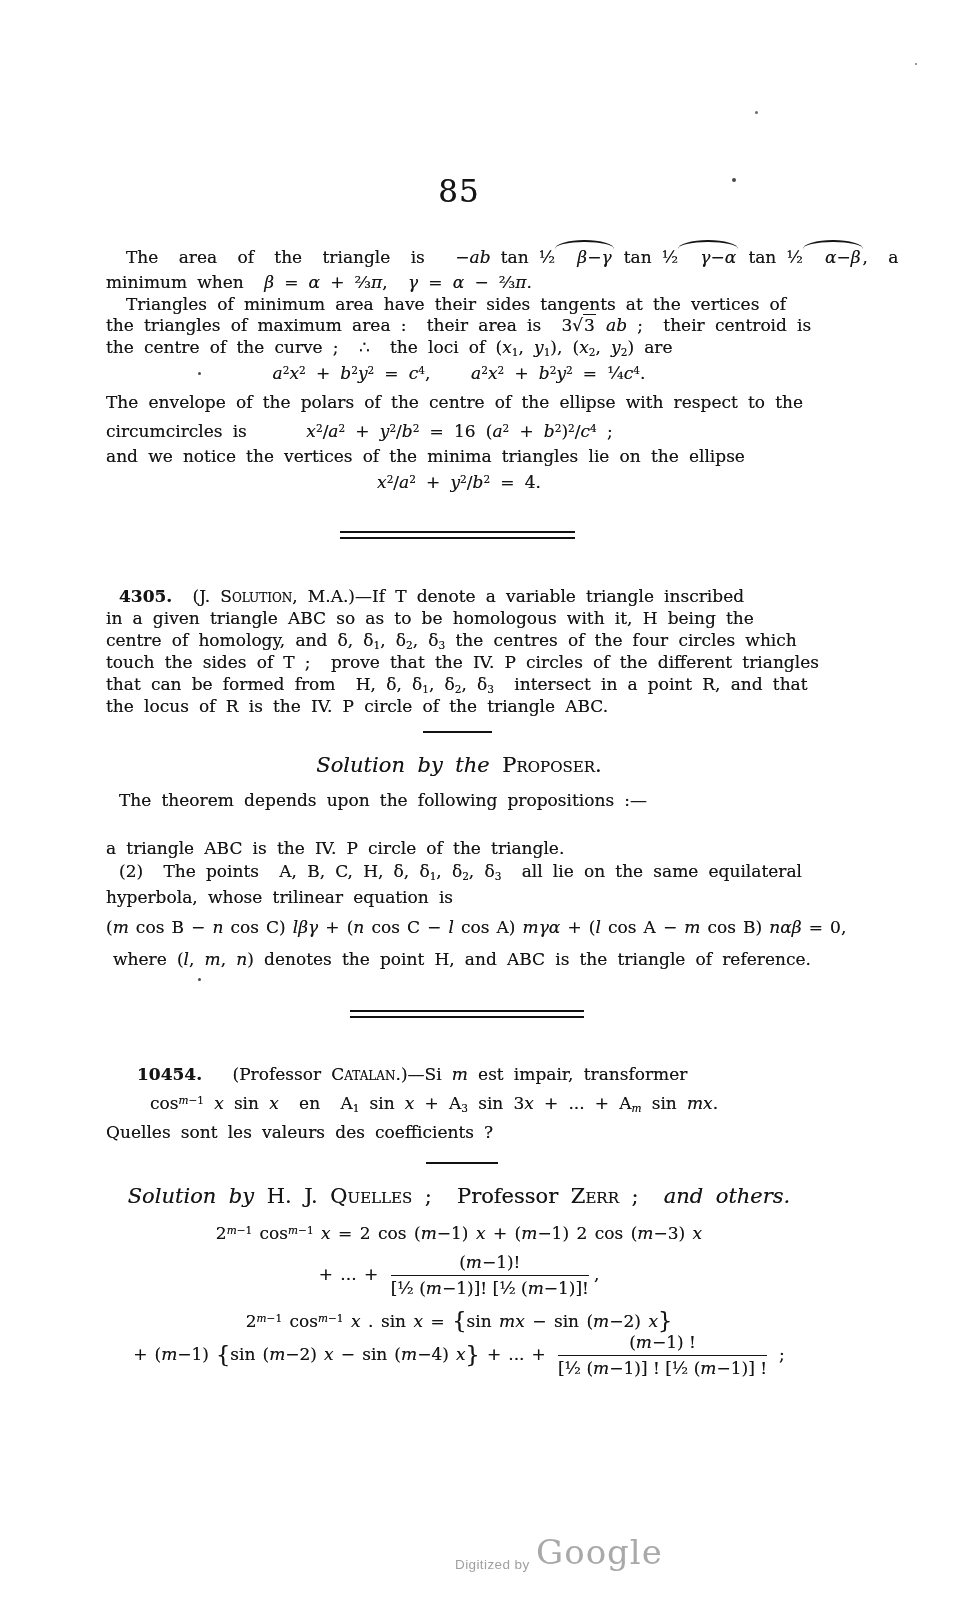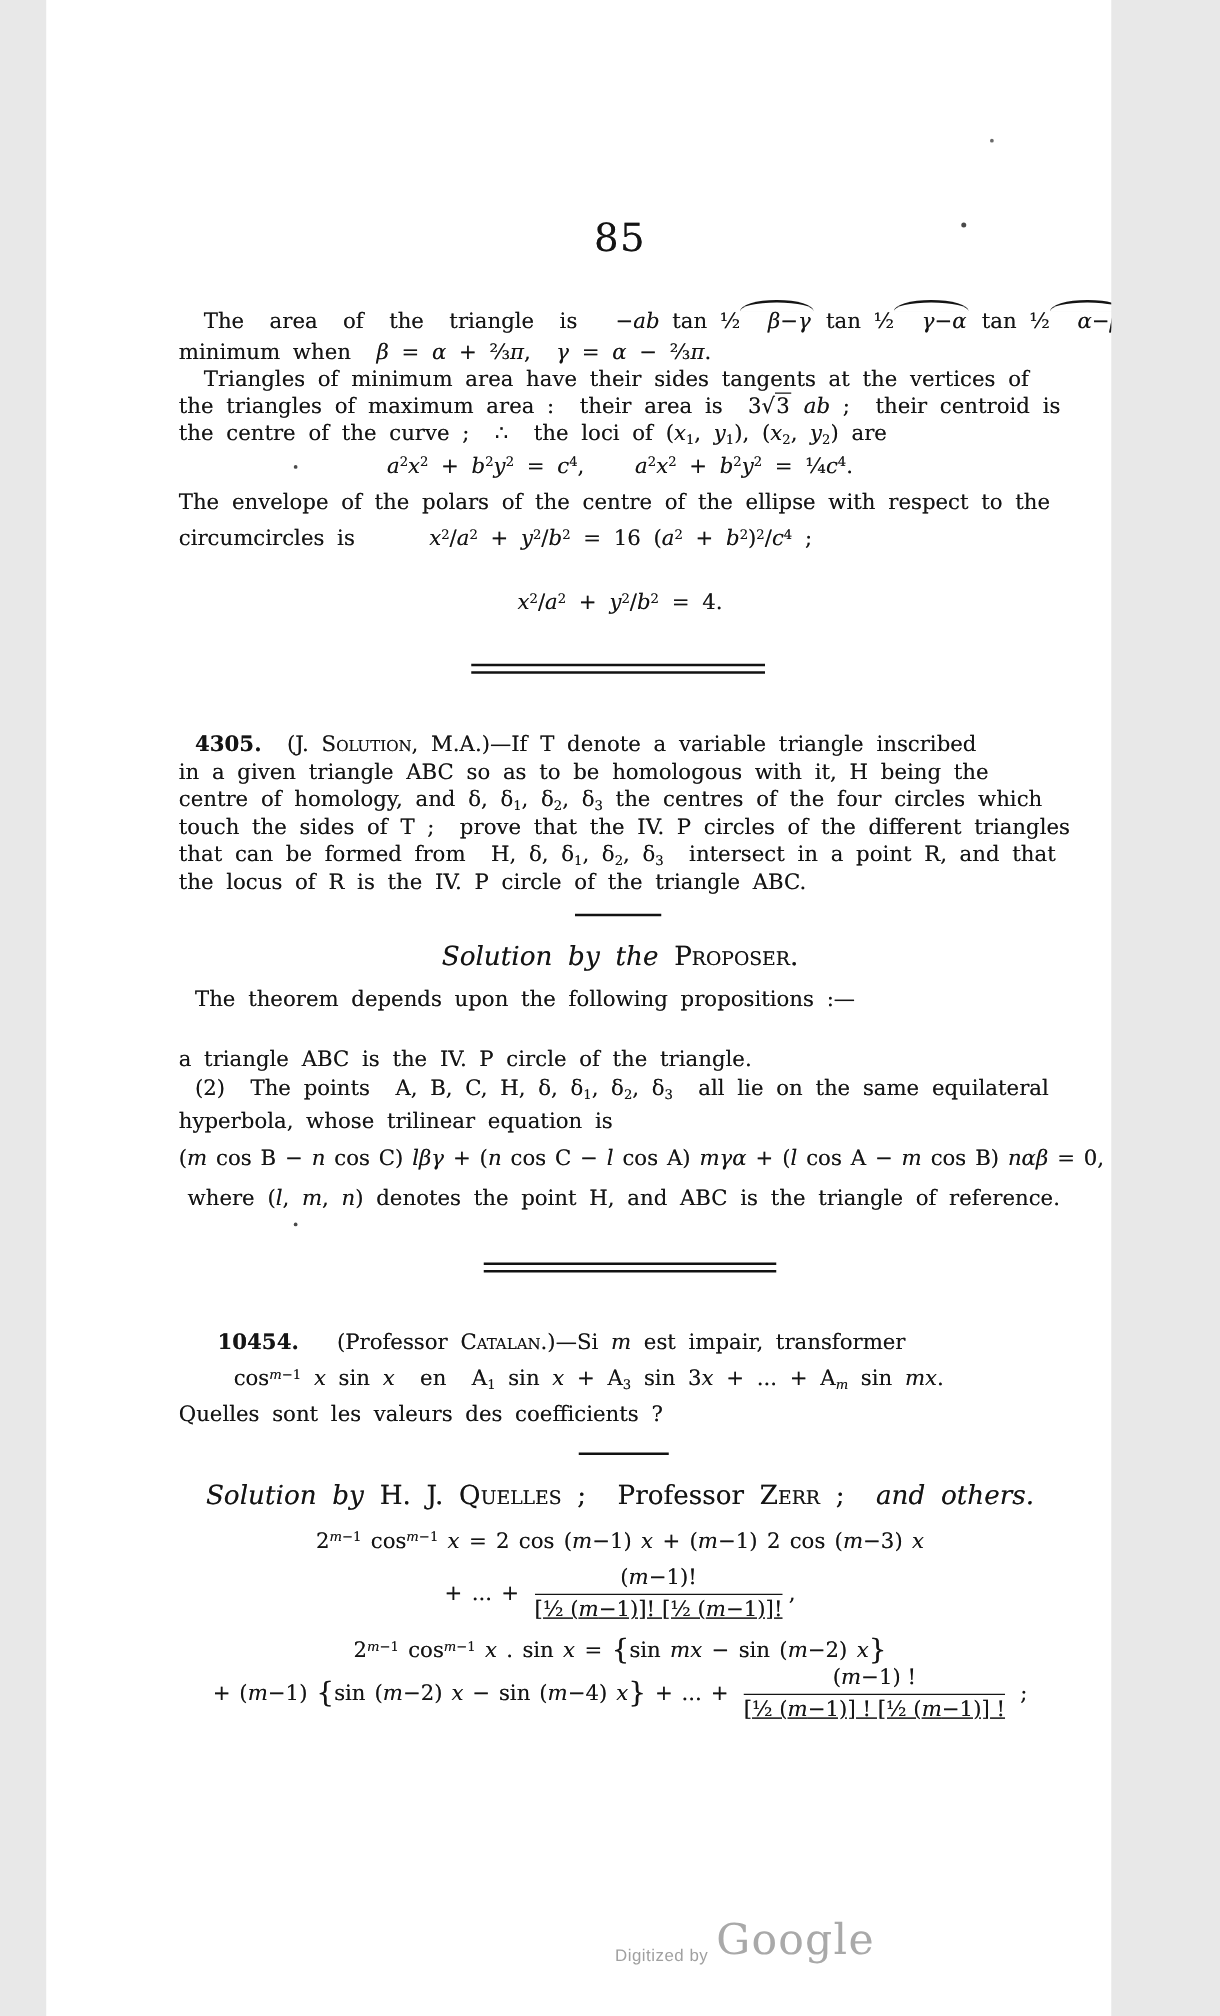--- a/index.html
+++ b/index.html
@@ -1,36 +1,36 @@
 <!DOCTYPE html>
 <html><head>
 <meta charset="utf-8">
 <style>
   html,body{margin:0;padding:0;background:#e8e8e8;}
-  .page{position:relative;width:852px;height:1613px;background:#ffffff;overflow:hidden;
+  .page{position:relative;width:976px;height:1613px;background:#ffffff;overflow:hidden;
         font-family:"DejaVu Serif","Liberation Serif",serif;color:#141414;
-        text-shadow:0 0 .5px rgba(20,20,20,.6);margin-left:37px;}
+        text-shadow:0 0 .5px rgba(20,20,20,.6);}
   .ln{position:absolute;left:106px;width:706px;font-size:17px;line-height:25px;
       white-space:pre;word-spacing:.28em;}
   .ln.c{text-align:center;}
   .pagenum{position:absolute;left:106px;width:706px;text-align:center;
            font-size:31px;line-height:34px;letter-spacing:1px;}
   sup,sub{font-size:.62em;line-height:0;position:relative;vertical-align:baseline;}
   sup{top:-.48em;} sub{top:.28em;}
   .i{font-style:italic;}
   .b{font-weight:bold;}
   .sc{font-variant:small-caps;}
   .big{font-size:1.32em;vertical-align:-.06em;}
   .rad{border-top:1.7px solid #141414;padding:0 1px;}
   .arc{position:relative;display:inline-block;padding:0 2px;}
   .arc::before{content:"";position:absolute;left:0;right:0;top:-5px;height:7px;
                border-top:2px solid #141414;border-radius:50% 50% 0 0/100% 100% 0 0;}
   .frac{display:inline-block;vertical-align:middle;margin:0 5px;line-height:1.25;word-spacing:normal;}
   .fnum{display:block;padding:0 10px 2px;border-bottom:1.8px solid #141414;}
-  .fden{display:block;padding-top:2px;text-decoration:underline;}
+  .fden{display:block;padding-top:2px;}
   .rule-double{position:absolute;height:4px;border-top:2.6px solid #121212;border-bottom:2.6px solid #121212;}
   .rule-short{position:absolute;height:0;border-top:2.4px solid #121212;}
   .title{font-size:21px;}
   .speck{position:absolute;background:#4a4a4a;border-radius:50%;}
   .digitized{position:absolute;left:455px;top:1557px;font-family:"Liberation Sans","DejaVu Sans",sans-serif;
              font-size:13.5px;color:#a0a0a0;text-shadow:none;letter-spacing:.4px;}
   .glogo{position:absolute;left:536px;top:1532px;font-size:34px;line-height:40px;color:#a9a9a9;
          text-shadow:none;letter-spacing:1px;font-family:"DejaVu Serif","Liberation Serif",serif;}
 </style>
 </head>
@@ -41,20 +41,21 @@
   <div class="pagenum" style="top:174px">85</div>
 
   <div class="ln" style="top:245px;text-indent:20px">The  area  of  the  triangle  is   −<span class="i">ab</span> tan ½<span class="arc"><span class="i">β</span>−<span class="i">γ</span></span> tan ½<span class="arc"><span class="i">γ</span>−<span class="i">α</span></span> tan ½<span class="arc"><span class="i">α</span>−<span class="i">β</span></span>,  a</div>
   <div class="ln" style="top:270px">minimum when  <span class="i">β</span> = <span class="i">α</span> + ⅔<span class="i">π</span>,  <span class="i">γ</span> = <span class="i">α</span> − ⅔<span class="i">π</span>.</div>
   <div class="ln" style="top:292px;text-indent:20px">Triangles of minimum area have their sides tangents at the vertices of</div>
   <div class="ln" style="top:313px">the triangles of maximum area :  their area is  3√<span class="rad">3</span> <span class="i">ab</span> ;  their centroid is</div>
   <div class="ln" style="top:335px">the centre of the curve ;  ∴  the loci of (<span class="i">x</span><sub>1</sub>, <span class="i">y</span><sub>1</sub>), (<span class="i">x</span><sub>2</sub>, <span class="i">y</span><sub>2</sub>) are</div>
   <div class="ln c" style="top:361px"><span class="i">a</span><sup>2</sup><span class="i">x</span><sup>2</sup> + <span class="i">b</span><sup>2</sup><span class="i">y</span><sup>2</sup> = <span class="i">c</span><sup>4</sup>,    <span class="i">a</span><sup>2</sup><span class="i">x</span><sup>2</sup> + <span class="i">b</span><sup>2</sup><span class="i">y</span><sup>2</sup> = ¼<span class="i">c</span><sup>4</sup>.</div>
   <div class="ln" style="top:390px">The envelope of the polars of the centre of the ellipse with respect to the</div>
   <div class="ln" style="top:419px">circumcircles is    <span class="i">x</span><sup>2</sup>/<span class="i">a</span><sup>2</sup> + <span class="i">y</span><sup>2</sup>/<span class="i">b</span><sup>2</sup> = 16 (<span class="i">a</span><sup>2</sup> + <span class="i">b</span><sup>2</sup>)<sup>2</sup>/<span class="i">c</span><sup>4</sup> ;</div>
+  <div class="ln" style="top:444px">and we notice the vertices of the minima triangles lie on the ellipse</div>
   <div class="ln c" style="top:470px"><span class="i">x</span><sup>2</sup>/<span class="i">a</span><sup>2</sup> + <span class="i">y</span><sup>2</sup>/<span class="i">b</span><sup>2</sup> = 4.</div>
 
   <div class="rule-double" style="top:531px;left:340px;width:235px"></div>
 
   <div class="ln" style="top:584px;text-indent:13px"><span class="b">4305.</span>  (J. <span class="sc">Solution</span>, M.A.)—If T denote a variable triangle inscribed</div>
   <div class="ln" style="top:606px">in a given triangle ABC so as to be homologous with it, H being the</div>
   <div class="ln" style="top:628px">centre of homology, and δ, δ<sub>1</sub>, δ<sub>2</sub>, δ<sub>3</sub> the centres of the four circles which</div>
   <div class="ln" style="top:650px">touch the sides of T ;  prove that the IV. P circles of the different triangles</div>
   <div class="ln" style="top:672px">that can be formed from  H, δ, δ<sub>1</sub>, δ<sub>2</sub>, δ<sub>3</sub>  intersect in a point R, and that</div>
   <div class="ln" style="top:694px">the locus of R is the IV. P circle of the triangle ABC.</div>

